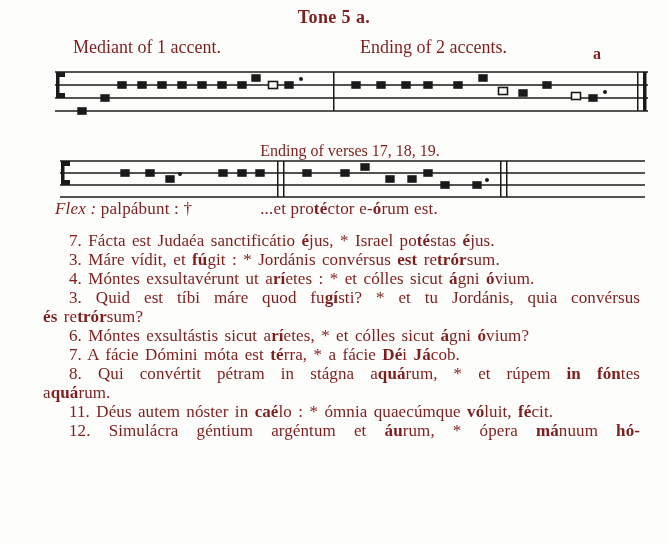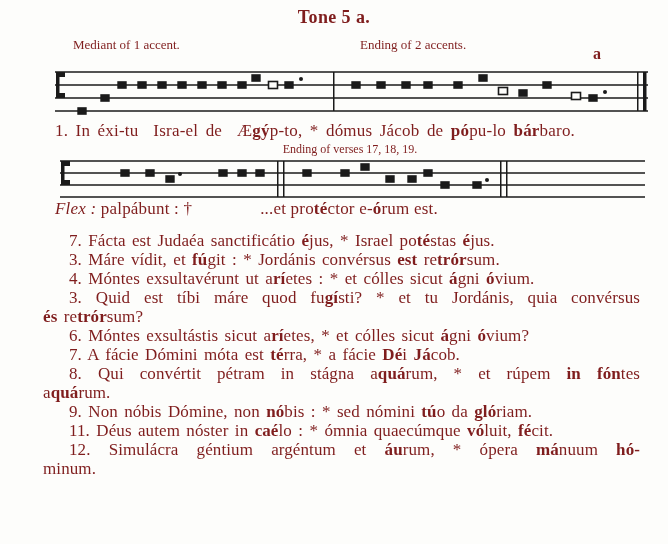--- a/index.html
+++ b/index.html
@@ -6,32 +6,32 @@
   .page {
     position:relative; width:668px; height:544px;
     background:#fdfdfb; overflow:hidden;
     font-family:"Liberation Serif","DejaVu Serif",serif;
     color:#7f1d1d;
   }
   .title {
     position:absolute; top:7px; left:0; width:100%;
     text-align:center; font-size:18px; font-weight:bold; letter-spacing:.4px;
   }
-  .cap { position:absolute; font-size:13px; }
+  .cap { position:absolute; font-size:18px; }
   .cap-mediant { left:73px; top:37px; }
   .cap-ending  { left:360px; top:37px; }
   .ending-letter { position:absolute; left:593px; top:45px; font-size:16px; font-weight:bold; }
   .staff { position:absolute; left:0; display:block; }
   #staff1 { top:64px; }
   #staff2 { top:155px; }
   .chant-text {
     position:absolute; left:55px; top:121px; font-size:17px;
     white-space:pre-wrap; word-spacing:3px; letter-spacing:.2px;
   }
-  .verses-ending { position:absolute; left:230px; top:142px; width:240px; text-align:center; font-size:12px; }
+  .verses-ending { position:absolute; left:230px; top:142px; width:240px; text-align:center; font-size:16px; }
   .flex-line { position:absolute; left:55px; top:199px; font-size:17px; letter-spacing:.2px; }
   .flex-spacer { display:inline-block; width:68px; }
   .verses {
     position:absolute; left:43px; top:231px; width:597px;
     font-size:17px; line-height:19px; word-spacing:2px; letter-spacing:.1px;
   }
   .verse-line.ind { text-indent:26px; }
   .verse-line.just { text-align:justify; text-align-last:justify; }
   .b { font-weight:bold; }
   .i { font-style:italic; }
@@ -77,21 +77,20 @@
       <rect x="542.3" y="17.2" width="9.4" height="7.6" fill="#1a1a1a"></rect>
       <rect x="571.5" y="28.5" width="9" height="7" fill="#fdfdfb" stroke="#1a1a1a" stroke-width="1.6"></rect>
       <rect x="588.3" y="30.2" width="9.4" height="7.6" fill="#1a1a1a"></rect>
       <circle cx="301" cy="15" r="2" fill="#1a1a1a"></circle>
       <circle cx="605" cy="28" r="2" fill="#1a1a1a"></circle>
       <rect x="333" y="8" width="1.5" height="39" fill="#1a1a1a"></rect>
       <rect x="637" y="8" width="1.5" height="39" fill="#1a1a1a"></rect>
       <rect x="643" y="8" width="3.5" height="39" fill="#1a1a1a"></rect>
     </svg>
 
-  <div class="chant-text"><span>1. In éxi-tu  Isra-el de  Æ</span><span class="b">gý</span><span>p-to, * dómus Jácob de </span><span class="b">pó</span><span>pu-lo </span><span class="b">bár</span><span>baro.</span></div>
 
   <div class="verses-ending">Ending of verses 17, 18, 19.</div>
 
   <svg id="staff2" class="staff" width="668" height="50" viewBox="0 0 668 50">
       <line x1="60" y1="6" x2="645" y2="6" stroke="#1a1a1a" stroke-width="1.4"></line>
       <line x1="60" y1="18" x2="645" y2="18" stroke="#1a1a1a" stroke-width="1.4"></line>
       <line x1="60" y1="30" x2="645" y2="30" stroke="#1a1a1a" stroke-width="1.4"></line>
       <line x1="60" y1="42" x2="645" y2="42" stroke="#1a1a1a" stroke-width="1.4"></line>
       <rect x="61" y="6" width="3.5" height="24" fill="#1a1a1a"></rect>
       <rect x="61" y="6" width="9" height="5" fill="#1a1a1a"></rect>
@@ -125,18 +124,16 @@
   <div class="verses">
       <div class="verse-line ind"><span>7. Fácta est Judaéa sanctificátio </span><span class="b">é</span><span>jus, * Israel po</span><span class="b">té</span><span>stas </span><span class="b">é</span><span>jus.</span></div>
       <div class="verse-line ind"><span>3. Máre vídit, et </span><span class="b">fú</span><span>git : * Jordánis convérsus </span><span class="b">est</span><span> re</span><span class="b">trór</span><span>sum.</span></div>
       <div class="verse-line ind"><span>4. Móntes exsultavérunt ut a</span><span class="b">rí</span><span>etes : * et cólles sicut </span><span class="b">á</span><span>gni </span><span class="b">ó</span><span>vium.</span></div>
       <div class="verse-line ind just"><span>3. Quid est tíbi máre quod fu</span><span class="b">gí</span><span>sti? * et tu Jordánis, quia convérsus</span></div>
       <div class="verse-line"><span class="b">és</span><span> re</span><span class="b">trór</span><span>sum?</span></div>
       <div class="verse-line ind"><span>6. Móntes exsultástis sicut a</span><span class="b">rí</span><span>etes, * et cólles sicut </span><span class="b">á</span><span>gni </span><span class="b">ó</span><span>vium?</span></div>
       <div class="verse-line ind"><span>7. A fácie Dómini móta est </span><span class="b">té</span><span>rra, * a fácie </span><span class="b">Dé</span><span>i </span><span class="b">Já</span><span>cob.</span></div>
       <div class="verse-line ind just"><span>8. Qui convértit pétram in stágna a</span><span class="b">quá</span><span>rum, * et rúpem </span><span class="b">in</span><span> </span><span class="b">fón</span><span>tes</span></div>
       <div class="verse-line"><span>a</span><span class="b">quá</span><span>rum.</span></div>
-      <div class="verse-line ind"><span>9. Non nóbis Dómine, non </span><span class="b">nó</span><span>bis : * sed nómini </span><span class="b">tú</span><span>o da </span><span class="b">gló</span><span>riam.</span></div>
       <div class="verse-line ind"><span>11. Déus autem nóster in </span><span class="b">caé</span><span>lo : * ómnia quaecúmque </span><span class="b">vó</span><span>luit, </span><span class="b">fé</span><span>cit.</span></div>
       <div class="verse-line ind just"><span>12. Simulácra géntium argéntum et </span><span class="b">áu</span><span>rum, * ópera </span><span class="b">má</span><span>nuum </span><span class="b">hó-</span></div>
-      <div class="verse-line"><span>minum.</span></div>
     </div>
 </div>
 
 </body></html>

